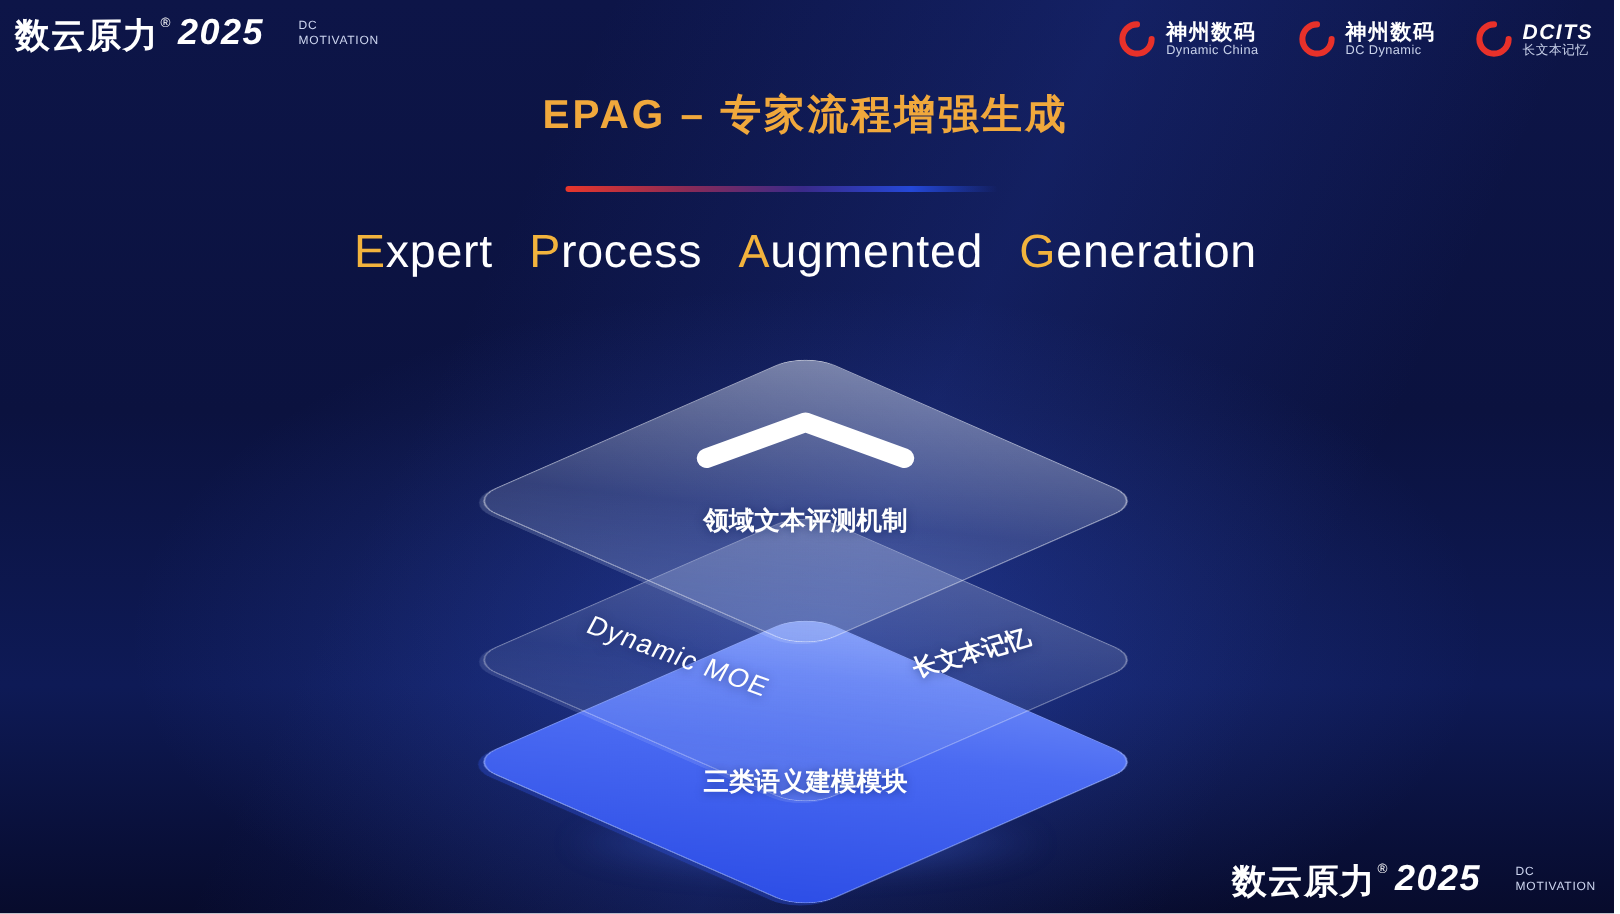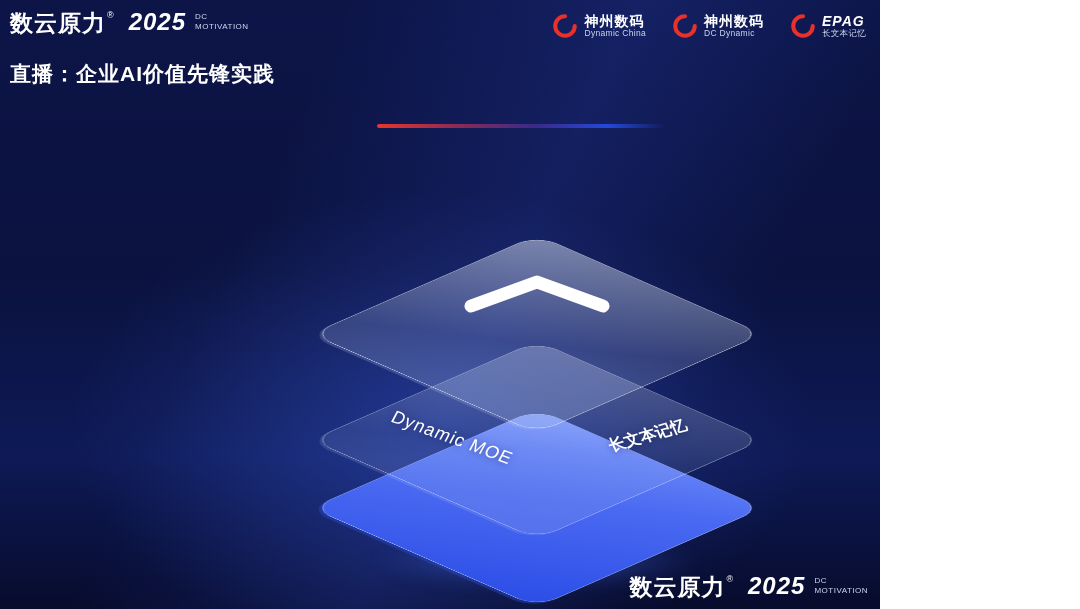--- a/index.html
+++ b/index.html
@@ -1,32 +1,32 @@
 <!DOCTYPE html>
 <html><head>
 <meta charset="utf-8">
 <style>
   * { margin:0; padding:0; box-sizing:border-box; }
   html,body { width:1080px; height:609px; }
   body { font-family:"Liberation Sans","DejaVu Sans",sans-serif; }
 
   .slide {
-    position:relative; width:880px; height:609px; overflow:hidden; color:#fff;
+    position:relative; width:1076px; height:609px; overflow:hidden; color:#fff;
     background:
       radial-gradient(60% 55% at 50% 70%, rgba(64,100,230,0.30) 0%, rgba(64,100,230,0) 70%),
       linear-gradient(115deg, rgba(30,50,150,0) 30%, rgba(45,75,200,0.22) 55%, rgba(20,35,110,0) 78%),
       linear-gradient(180deg, #0d1548 0%, #0b123f 45%, #0e1a56 75%, #070b2c 100%);
   }
 
   
   .brand { display:flex; align-items:flex-start; }
   .brand-name { font-size:23px; font-weight:bold; letter-spacing:1px; }
   .brand-reg { font-size:9px; margin-top:2px; margin-left:1px; }
-  .brand-year { font-size:24px; font-weight:bold; font-style:italic; margin-left:15px; letter-spacing:1px; }
-  .brand-sub { display:flex; flex-direction:column; font-size:8px; color:#cdd5ef; margin-left:9px; margin-top:4px; line-height:1.25; letter-spacing:0.5px;justify-content:space-between; }
+  .brand-year { font-size:24px; font-weight:bold; font-style:italic; margin-left:5px; letter-spacing:1px; }
+  .brand-sub { display:flex; flex-direction:column; font-size:8px; color:#cdd5ef; margin-left:23px; margin-top:4px; line-height:1.25; letter-spacing:0.5px;justify-content:space-between; }
   .brand-tl { position:absolute; left:10px; top:8px; }
   .brand-br { position:absolute; right:12px; bottom:6px; }
 
   
   .live-label { position:absolute; left:10px; top:60px; font-size:21px; font-weight:bold; letter-spacing:1px; }
   .slide-title { position:absolute; top:58px; left:537px; transform:translateX(-50%); font-size:27px; font-weight:bold; letter-spacing:2px; white-space:nowrap; color:#f0a83c; }
   .divider { position:absolute; top:124px; left:377px; width:288px; height:4px; border-radius:2px;
     background:linear-gradient(90deg,#e8362b 0%,#8a2a56 28%,#3a2a8a 55%,#2448d8 80%,rgba(36,72,216,0) 100%); }
 
   .partner-logos { position:absolute; right:14px; top:13px; display:flex; gap:26px; align-items:center; }
@@ -73,22 +73,22 @@
   <div class="brand brand-tl">
     <span class="brand-name">数云原力</span>
     <span class="brand-reg">®</span>
     <span class="brand-year">2025</span>
     <span class="brand-sub">
       <span>DC</span>
       <span>MOTIVATION</span>
     </span>
   </div>
 
-  <div class="live-label">直播：企业AI价值先锋实践</div>
 
+  <h1 class="slide-title">EPAG – 专家流程增强生成</h1>
 
   <div class="partner-logos">
     <div class="plogo">
       <span class="plogo-icon">
         <svg width="26" height="26" viewBox="0 0 32 32">
             <path d="M16 4 a12 12 0 1 0 12 12" fill="none" stroke="#e8312a" stroke-width="5" stroke-linecap="round"></path>
           </svg>
       </span>
       <span class="plogo-text">
         <span class="plogo-name">神州数码</span>
@@ -106,43 +106,51 @@
         <span class="plogo-sub">DC Dynamic</span>
       </span>
     </div>
     <div class="plogo plogo-dcits">
       <span class="plogo-icon">
         <svg width="26" height="26" viewBox="0 0 32 32">
             <path d="M16 4 a12 12 0 1 0 12 12" fill="none" stroke="#e8312a" stroke-width="5" stroke-linecap="round"></path>
           </svg>
       </span>
       <span class="plogo-text">
-        <span class="plogo-name">EPAG</span>
+        <span class="plogo-name">DCITS</span>
         <span class="plogo-sub">长文本记忆</span>
       </span>
     </div>
   </div>
 
   <div class="divider"></div>
 
+  <h2 class="english-title">
+    <span class="word"><span class="gold">E</span><span>xpert</span></span>
+    <span class="word"><span class="gold">P</span><span>rocess</span></span>
+    <span class="word"><span class="gold">A</span><span>ugmented</span></span>
+    <span class="word"><span class="gold">G</span><span>eneration</span></span>
+  </h2>
 
   <div class="stack">
     <div class="glow"></div>
     <div class="plate plate-bottom"></div>
     <div class="plate plate-middle"></div>
     <div class="plate plate-top"></div>
 
     <span class="chevron">
       <svg width="160" height="48" viewBox="0 0 160 48">
           <path d="M14 36 L80 12 L146 36" fill="none" stroke="#ffffff" stroke-width="13" stroke-linecap="round" stroke-linejoin="round"></path>
         </svg>
     </span>
 
+    <div class="layer-label label-top">领域文本评测机制</div>
     <div class="layer-label label-mid-left">Dynamic MOE</div>
     <div class="layer-label label-mid-right">长文本记忆</div>
+    <div class="layer-label label-bottom">三类语义建模模块</div>
   </div>
 
   <div class="brand brand-br">
     <span class="brand-name">数云原力</span>
     <span class="brand-reg">®</span>
     <span class="brand-year">2025</span>
     <span class="brand-sub">
       <span>DC</span>
       <span>MOTIVATION</span>
     </span>

